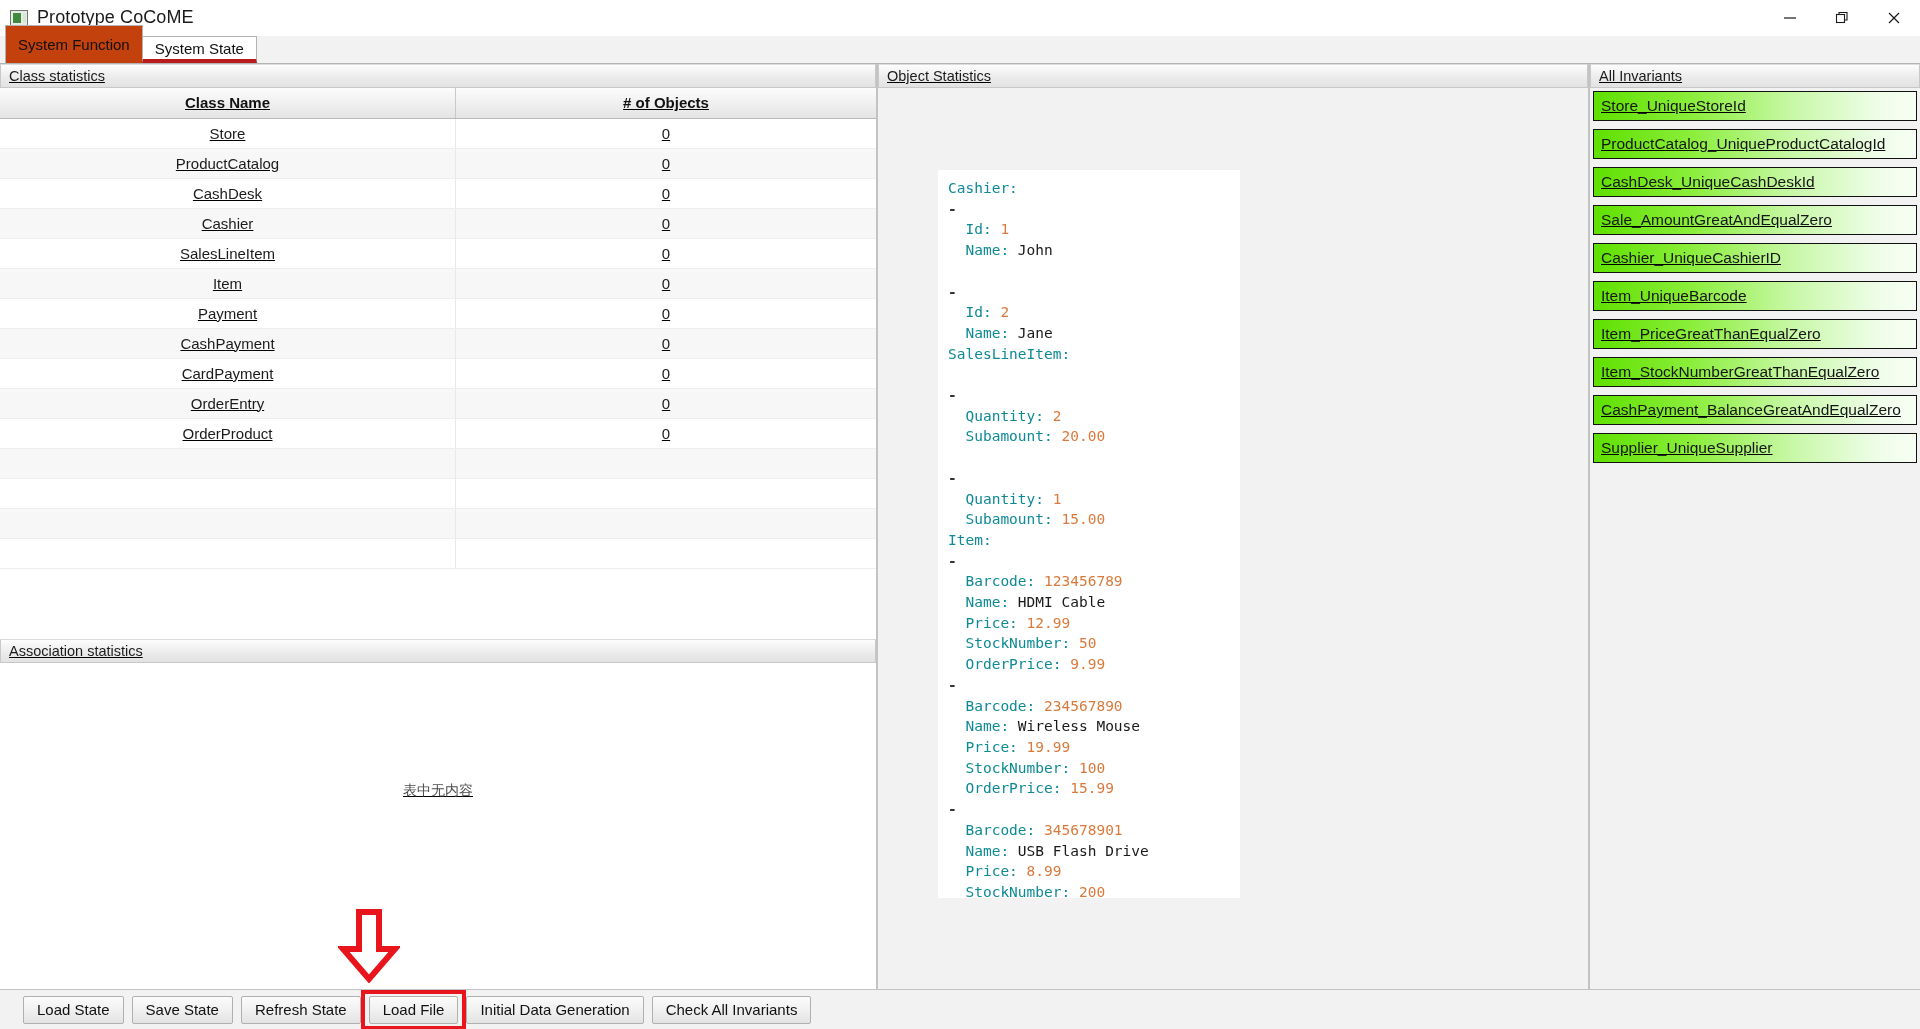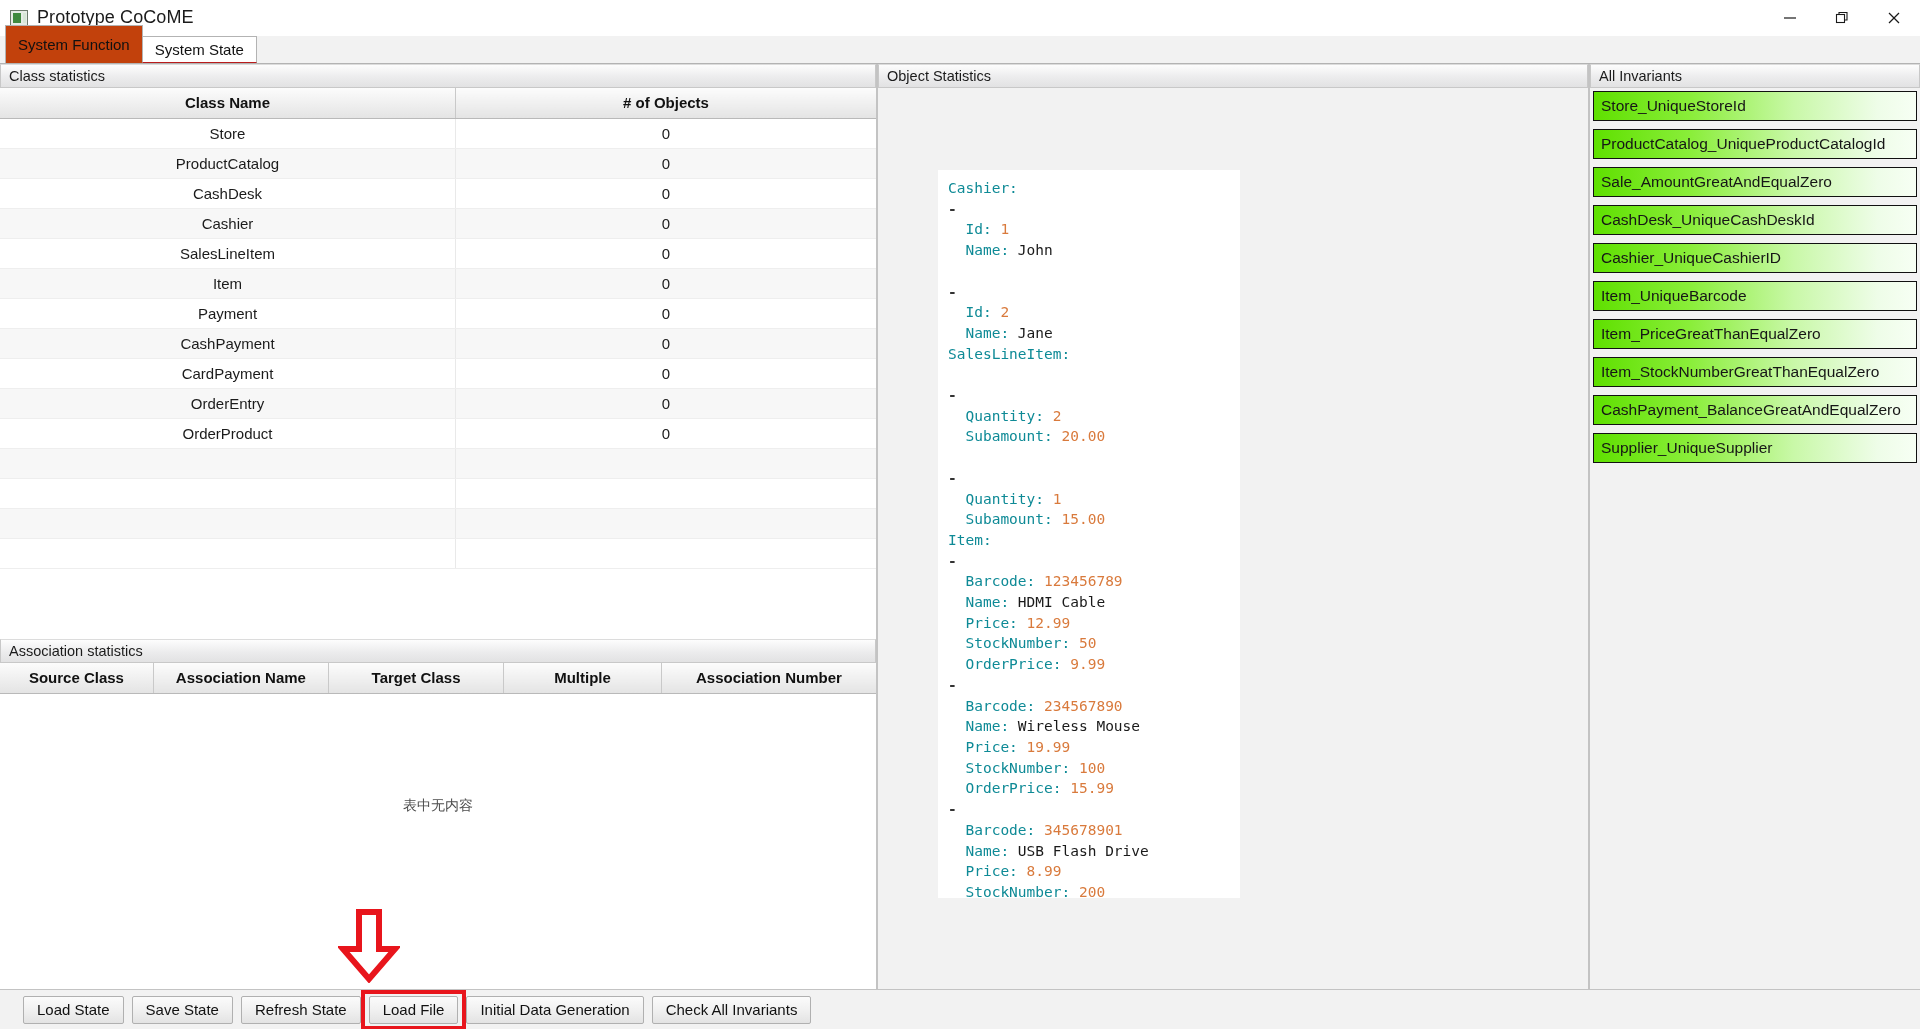--- a/index.html
+++ b/index.html
@@ -60,29 +60,30 @@
     border: 1px solid #b3b3b3;
     border-bottom: none;
     background: #c2410c;
     margin-right: -1px;
     position: relative;
   }
   .tab.active {
     background: #ffffff;
     height: 27px;
     z-index: 3;
-    border-bottom: 1px solid #b91c1c;
+    border-bottom: 4px solid #b91c1c;
   }
 
   
   #main {
     position: absolute; left: 0; top: 64px;
     width: 1920px; height: 925px;
     display: flex;
     background: #f2f2f2;
+    text-decoration: underline;
   }
 
   .panel-caption {
     height: 24px;
     background: linear-gradient(to bottom, #fdfdfd 0%, #ececed 55%, #e2e2e3 100%);
     border: 1px solid #c8c8c8;
     border-top: 1px solid #dcdcdc;
     display: flex; align-items: center;
     padding-left: 8px;
     font-size: 14.5px; color: #1b1b1b;
@@ -338,59 +339,41 @@
                 <td></td>
                 <td></td>
               </tr>
             </tbody>
         </table>
       </div>
     </div>
 
     <div id="assoc-stats-wrap">
       <div class="panel-caption">Association statistics</div>
-      <table class="grid">
-        <colgroup>
-          <col style="width:17.5%">
-            <col style="width:20%">
-            <col style="width:20%">
-            <col style="width:18%">
-            <col style="width:24.5%">
-        </colgroup>
-        <thead>
-          <tr>
-            <th>Source Class</th>
-            <th>Association Name</th>
-            <th>Target Class</th>
-            <th>Multiple</th>
-            <th>Association Number</th>
-          </tr>
-        </thead>
-      </table>
       <div id="assoc-empty">
         <div id="assoc-empty-text">表中无内容</div>
       </div>
     </div>
 
   </div>
 
   <div id="mid-col">
     <div class="panel-caption">Object Statistics</div>
     <div id="obj-body">
       <div id="obj-text"><div><span class="y-top">Cashier:</span></div><div><span class="y-dash">-</span></div><div><span class="y-key">  Id: </span><span class="y-num">1</span></div><div><span class="y-key">  Name: </span><span class="y-str">John</span></div><div>&nbsp;</div><div><span class="y-dash">-</span></div><div><span class="y-key">  Id: </span><span class="y-num">2</span></div><div><span class="y-key">  Name: </span><span class="y-str">Jane</span></div><div><span class="y-top">SalesLineItem:</span></div><div>&nbsp;</div><div><span class="y-dash">-</span></div><div><span class="y-key">  Quantity: </span><span class="y-num">2</span></div><div><span class="y-key">  Subamount: </span><span class="y-num">20.00</span></div><div>&nbsp;</div><div><span class="y-dash">-</span></div><div><span class="y-key">  Quantity: </span><span class="y-num">1</span></div><div><span class="y-key">  Subamount: </span><span class="y-num">15.00</span></div><div><span class="y-top">Item:</span></div><div><span class="y-dash">-</span></div><div><span class="y-key">  Barcode: </span><span class="y-num">123456789</span></div><div><span class="y-key">  Name: </span><span class="y-str">HDMI Cable</span></div><div><span class="y-key">  Price: </span><span class="y-num">12.99</span></div><div><span class="y-key">  StockNumber: </span><span class="y-num">50</span></div><div><span class="y-key">  OrderPrice: </span><span class="y-num">9.99</span></div><div><span class="y-dash">-</span></div><div><span class="y-key">  Barcode: </span><span class="y-num">234567890</span></div><div><span class="y-key">  Name: </span><span class="y-str">Wireless Mouse</span></div><div><span class="y-key">  Price: </span><span class="y-num">19.99</span></div><div><span class="y-key">  StockNumber: </span><span class="y-num">100</span></div><div><span class="y-key">  OrderPrice: </span><span class="y-num">15.99</span></div><div><span class="y-dash">-</span></div><div><span class="y-key">  Barcode: </span><span class="y-num">345678901</span></div><div><span class="y-key">  Name: </span><span class="y-str">USB Flash Drive</span></div><div><span class="y-key">  Price: </span><span class="y-num">8.99</span></div><div><span class="y-key">  StockNumber: </span><span class="y-num">200</span></div></div>
     </div>
   </div>
 
   <div id="right-col">
     <div class="panel-caption">All Invariants</div>
     <div id="inv-list">
         <div class="inv-item">Store_UniqueStoreId</div>
         <div class="inv-item">ProductCatalog_UniqueProductCatalogId</div>
+        <div class="inv-item">CashDesk_UniqueCashDeskId</div>
         <div class="inv-item">Sale_AmountGreatAndEqualZero</div>
-        <div class="inv-item">CashDesk_UniqueCashDeskId</div>
         <div class="inv-item">Cashier_UniqueCashierID</div>
         <div class="inv-item">Item_UniqueBarcode</div>
         <div class="inv-item">Item_PriceGreatThanEqualZero</div>
         <div class="inv-item">Item_StockNumberGreatThanEqualZero</div>
         <div class="inv-item">CashPayment_BalanceGreatAndEqualZero</div>
         <div class="inv-item">Supplier_UniqueSupplier</div>
       </div>
   </div>
 
 </div>

